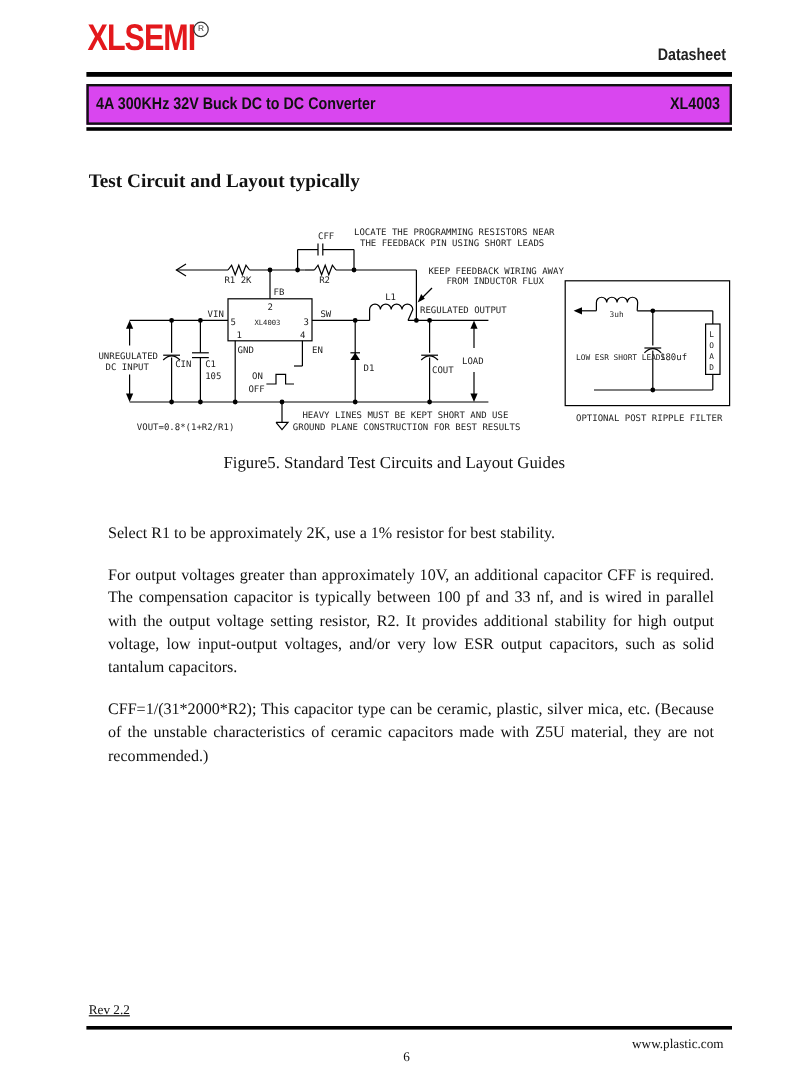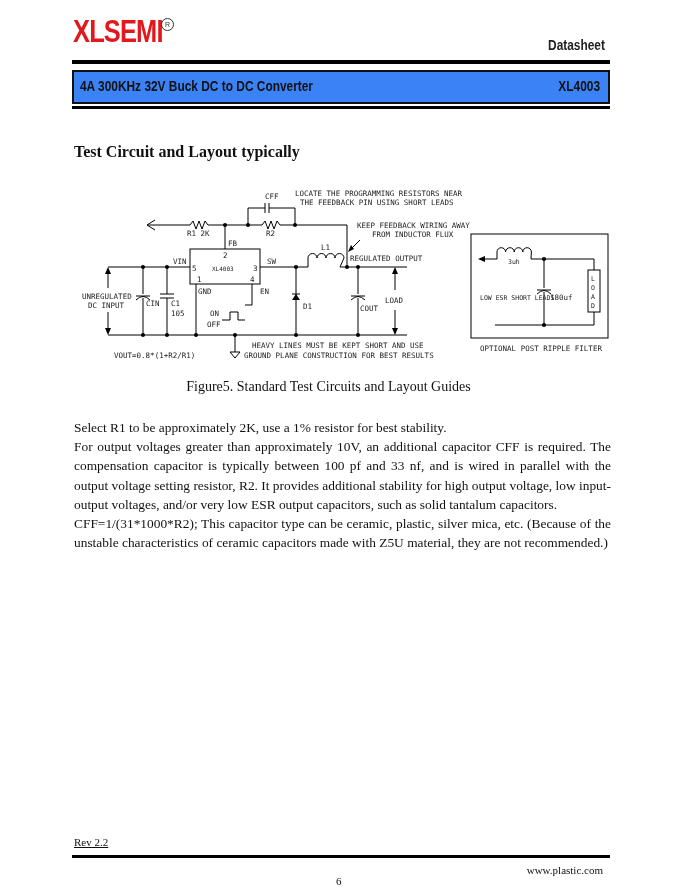--- a/index.html
+++ b/index.html
@@ -1,29 +1,29 @@
 <!DOCTYPE html>
 <html><head>
 <meta charset="utf-8">
 <style>
   html,body{margin:0;padding:0;background:#fff;}
   body{width:675px;height:891px;position:relative;overflow:hidden;font-family:"Liberation Serif",serif;color:#111;}
   .logo{position:absolute;left:73px;top:14px;font-family:"Liberation Sans",sans-serif;font-weight:bold;font-size:31px;color:#e3181c;letter-spacing:-1px;transform:scaleX(0.82);transform-origin:left top;}
   .reg{position:absolute;left:161px;top:18px;width:11px;height:11px;border:1px solid #333;border-radius:50%;font-family:"Liberation Sans",sans-serif;font-size:7px;line-height:11px;text-align:center;color:#333;}
   .datasheet{position:absolute;right:70px;top:37px;font-family:"Liberation Sans",sans-serif;font-size:14px;font-weight:bold;color:#222;transform:scaleX(0.85);transform-origin:right top;}
   .rule-top{position:absolute;left:72px;width:538px;top:60px;height:4px;background:#000;}
-  .titlebar{position:absolute;left:72px;width:534px;top:70px;height:30px;background:#3b82f6;border:2px solid #111;}
+  .titlebar{position:absolute;left:72px;width:534px;top:70px;height:30px;background:#d946ef;border:2px solid #111;}
   .titlebar .t{position:absolute;left:6px;top:6px;font-family:"Liberation Sans",sans-serif;font-size:14px;font-weight:bold;color:#111;transform:scaleX(0.85);transform-origin:left top;white-space:nowrap;}
   .titlebar .p{position:absolute;right:8px;top:6px;font-family:"Liberation Sans",sans-serif;font-size:14px;font-weight:bold;color:#111;transform:scaleX(0.85);transform-origin:right top;}
   .rule-top2{position:absolute;left:72px;width:538px;top:106px;height:3px;background:#000;}
   .section{position:absolute;left:74px;top:143px;font-size:16px;font-weight:bold;}
   .circuit{position:absolute;left:0;top:0;}
   .caption{position:absolute;left:0;width:657px;top:379px;text-align:center;font-size:14px;}
   .body{position:absolute;left:74px;top:418px;width:537px;font-size:13.4px;line-height:19.2px;text-align:justify;}
-  .body p{margin:0;}
+  .body p{margin:16px;}
   .body p.last-left{text-align:left;}
   .rule-bot{position:absolute;left:72px;width:538px;top:855px;height:3px;background:#000;}
   .rev{position:absolute;left:74px;top:836px;font-size:11px;text-decoration:underline;}
   .web{position:absolute;right:72px;top:864px;font-size:11px;}
   .pg{position:absolute;left:336px;top:875px;font-size:11px;}
   svg text{font-family:"DejaVu Sans Mono",monospace;}
 </style>
 </head>
 <body>
 
@@ -195,19 +195,19 @@
     <text x="591" y="308">D</text>
     <text x="480" y="351" font-size="7.5">OPTIONAL POST RIPPLE FILTER</text>
   </g>
 </svg>
 
 <div class="caption">Figure5. Standard Test Circuits and Layout Guides</div>
 
 <div class="body">
   <p class="last-left">Select R1 to be approximately 2K, use a 1% resistor for best stability.</p>
   <p>For output voltages greater than approximately 10V, an additional capacitor CFF is required. The compensation capacitor is typically between 100 pf and 33 nf, and is wired in parallel with the output voltage setting resistor, R2. It provides additional stability for high output voltage, low input-output voltages, and/or very low ESR output capacitors, such as solid tantalum capacitors.</p>
-  <p>CFF=1/(31*1000*R2); This capacitor type can be ceramic, plastic, silver mica, etc. (Because of the unstable characteristics of ceramic capacitors made with Z5U material, they are not recommended.)</p>
+  <p>CFF=1/(31*2000*R2); This capacitor type can be ceramic, plastic, silver mica, etc. (Because of the unstable characteristics of ceramic capacitors made with Z5U material, they are not recommended.)</p>
 </div>
 
 <div class="rule-bot"></div>
 <div class="rev">Rev 2.2</div>
 <div class="pg">6</div>
 <div class="web">www.plastic.com</div>
 
 </body></html>

